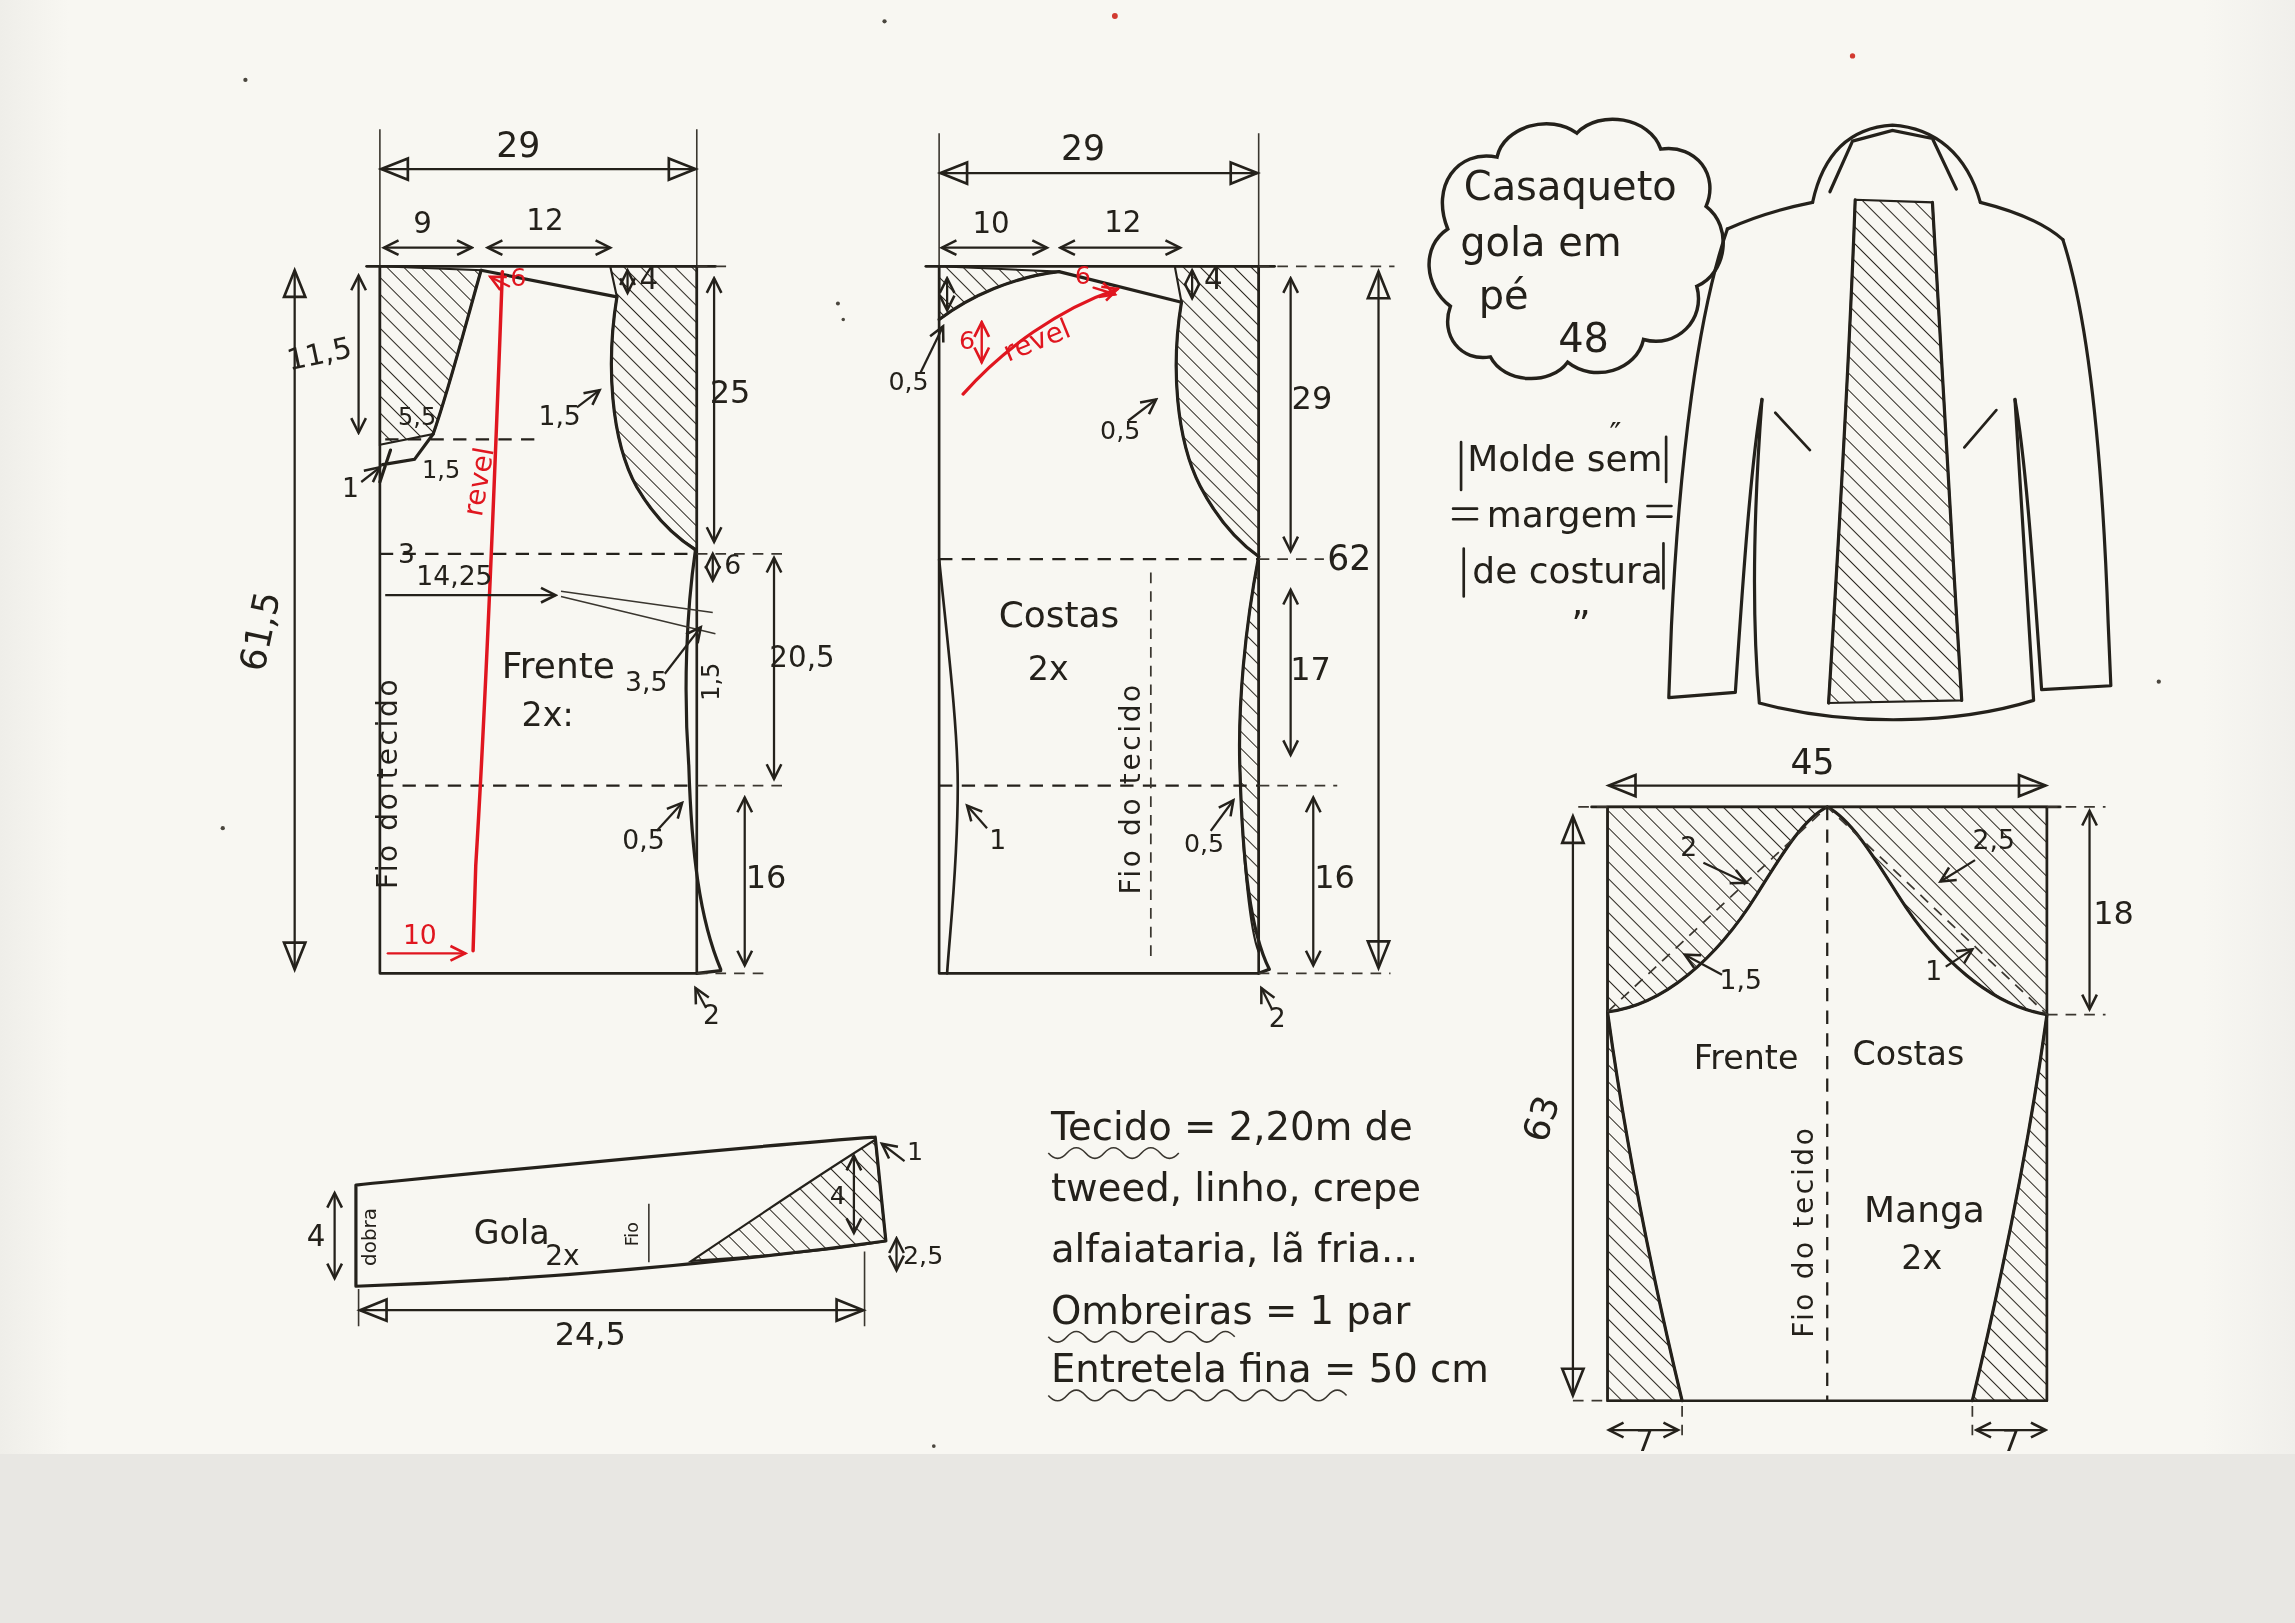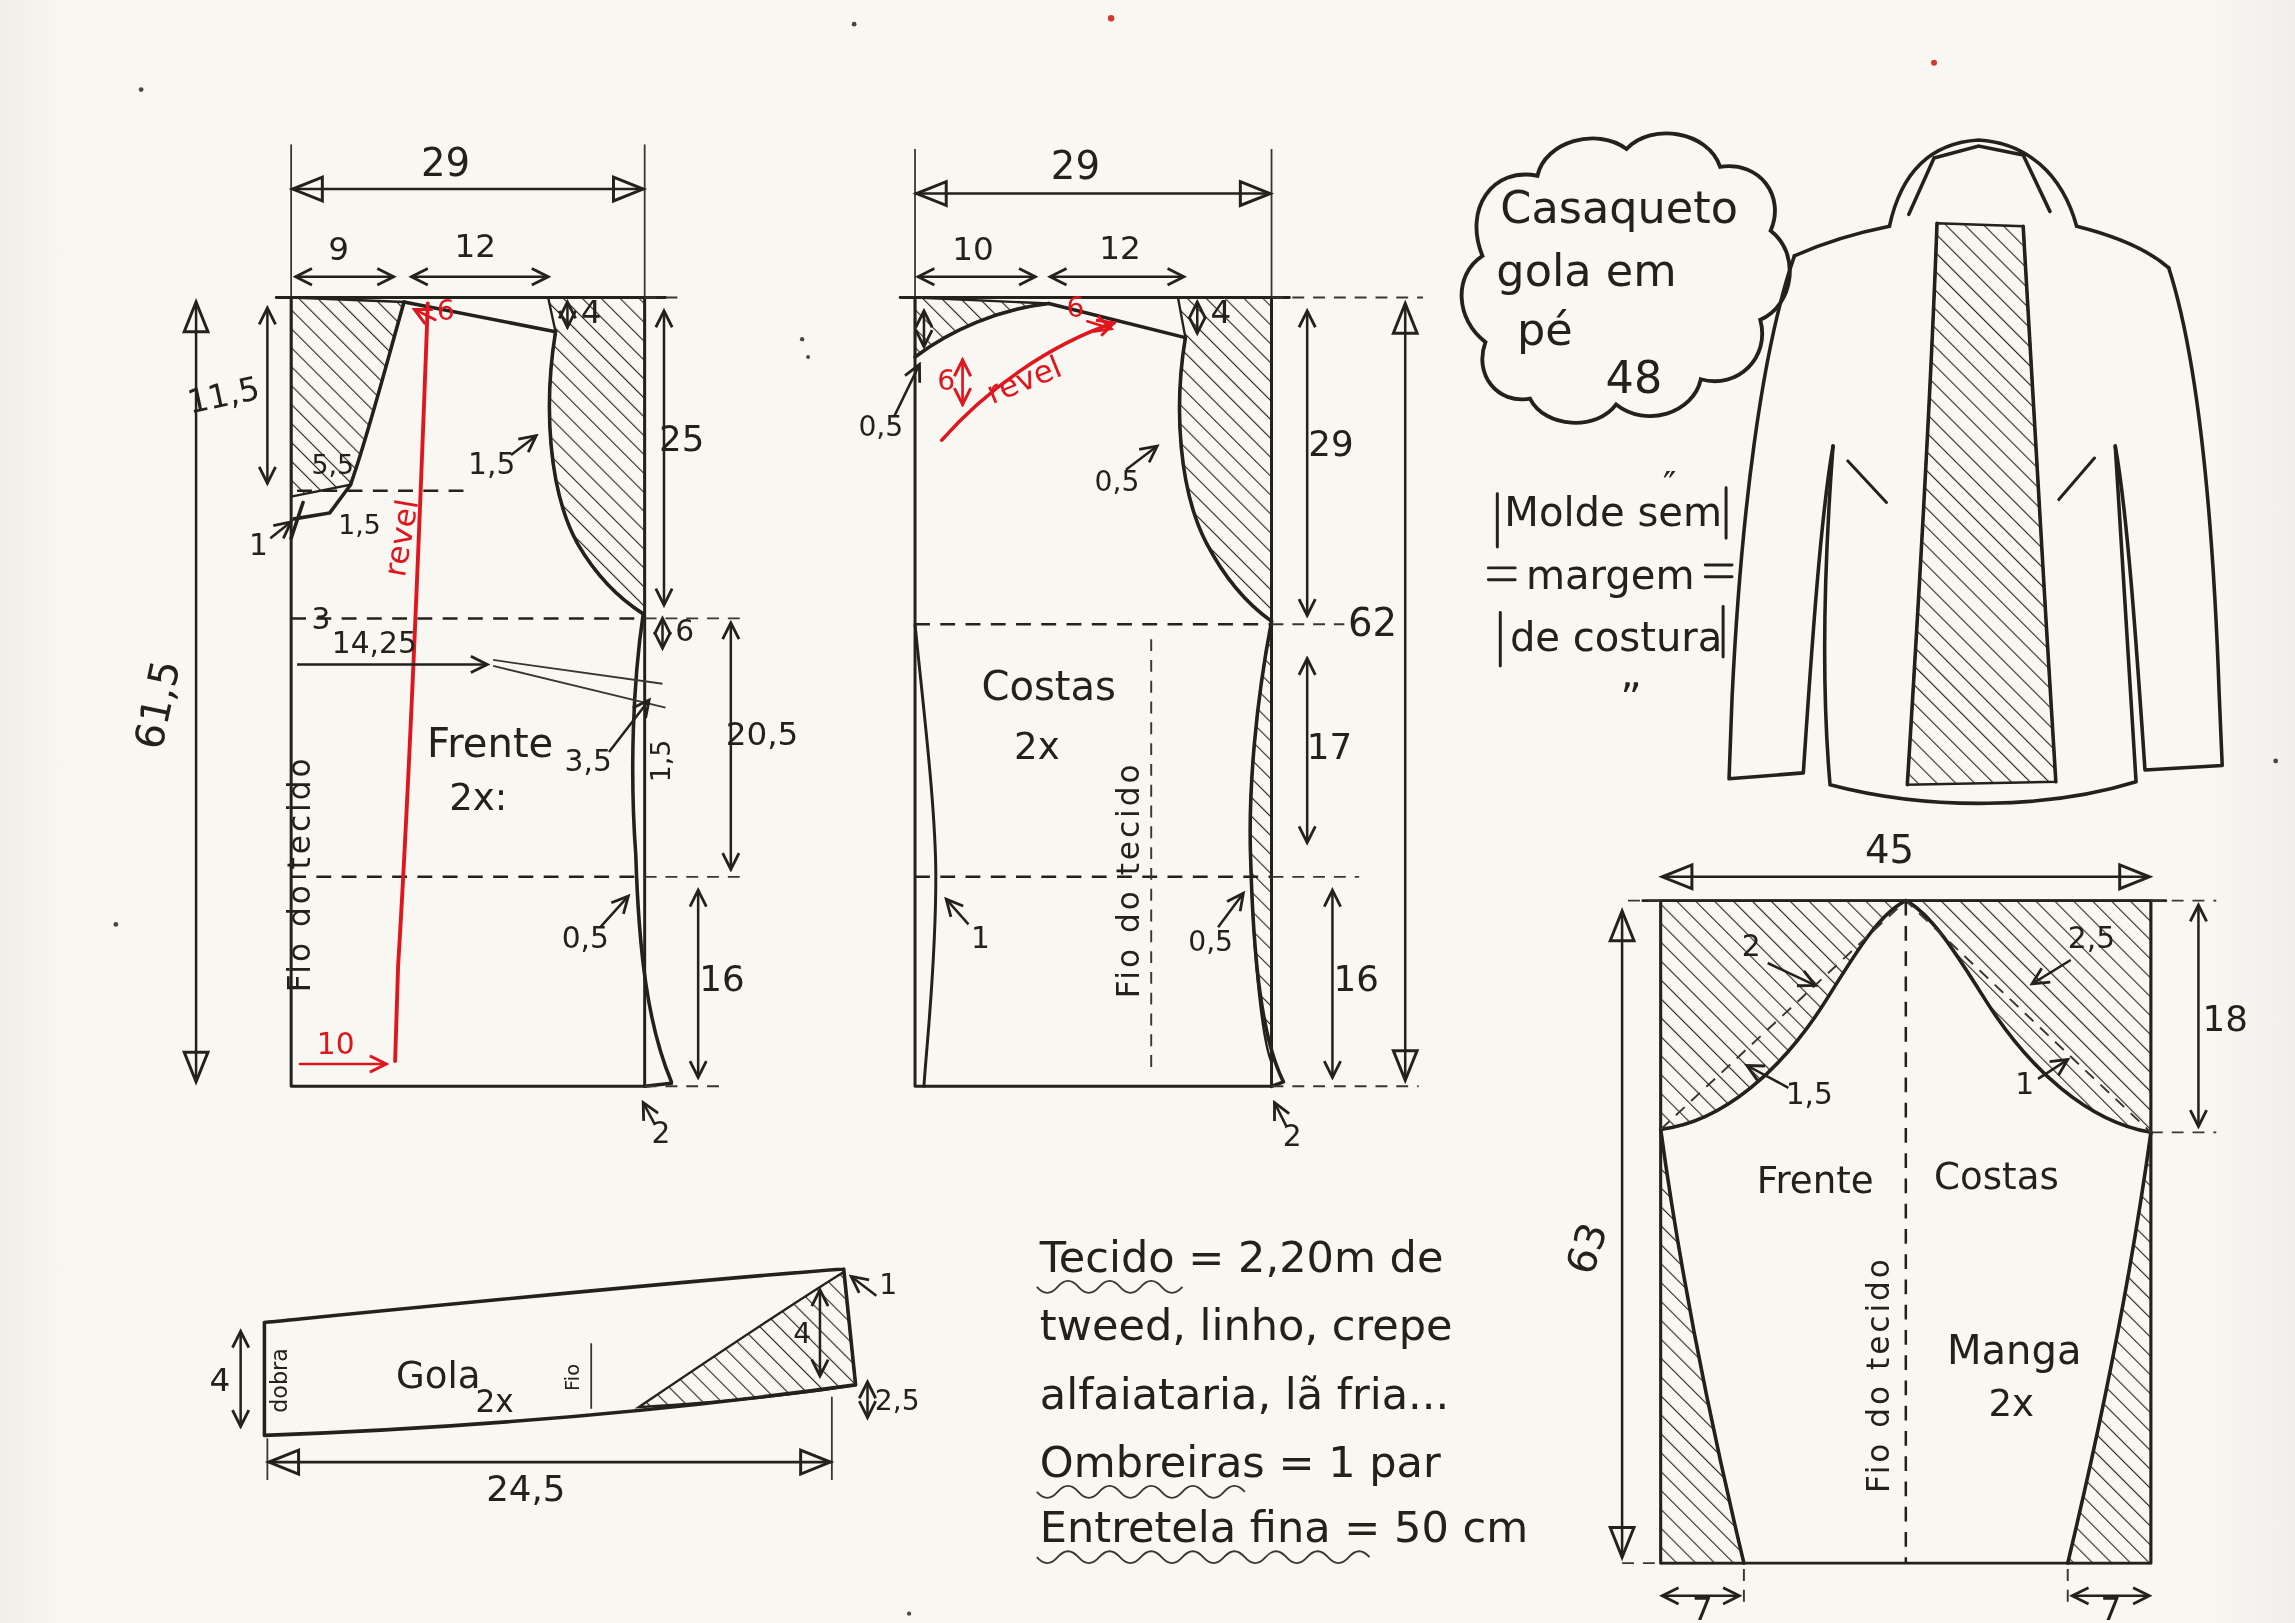--- a/index.html
+++ b/index.html
@@ -1,17 +1,17 @@
 <!DOCTYPE html>
 <html style="font-size:10.5px"><head>
 <meta charset="utf-8">
 <style>
   html,body{margin:0;padding:0;background:#e8e7e3;}
   .paper{
-    width:2295px;height:1623px;position:relative;
+    width:2295px;height:1454px;position:relative;
     background:linear-gradient(90deg,#efeee9 0%,#f8f7f2 3%,#f8f7f2 96%,#f0efeb 100%);
     font-family:"DejaVu Sans",sans-serif;
   }
   svg{display:block;width:100%;height:100%;}
   .t{fill:#24211b;font-family:"DejaVu Sans",sans-serif;}
   .tred{fill:#e0161f;font-family:"DejaVu Sans",sans-serif;}
   .ink-thick{stroke:#24211b;stroke-width:2.4;fill:none;stroke-linecap:round;}
   .ink{stroke:#24211b;stroke-width:2;fill:none;stroke-linecap:round;}
   .thin{stroke:#3a362f;stroke-width:1.2;fill:none;}
   .dim{stroke:#24211b;stroke-width:1.7;fill:none;}

